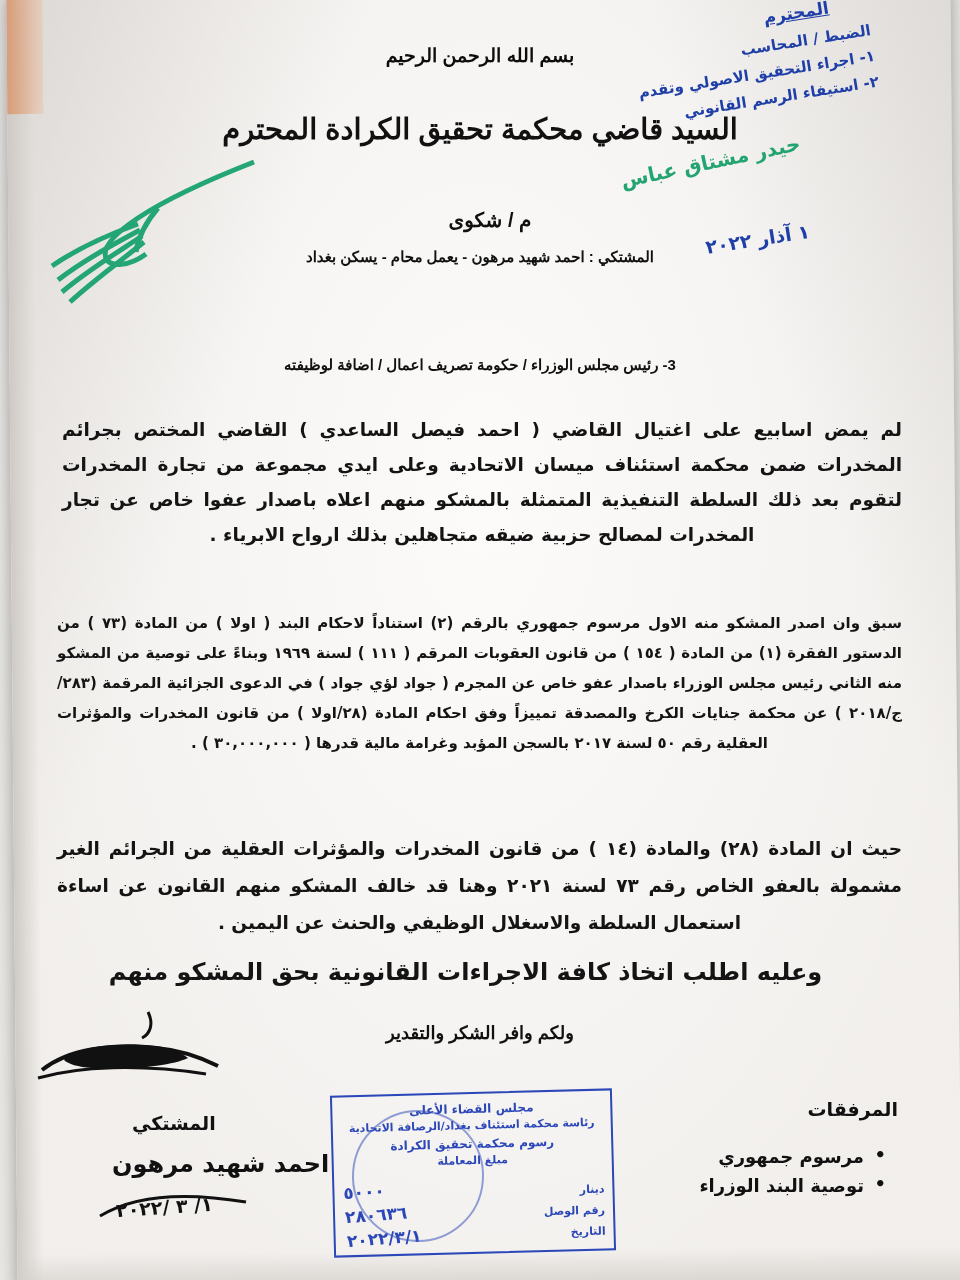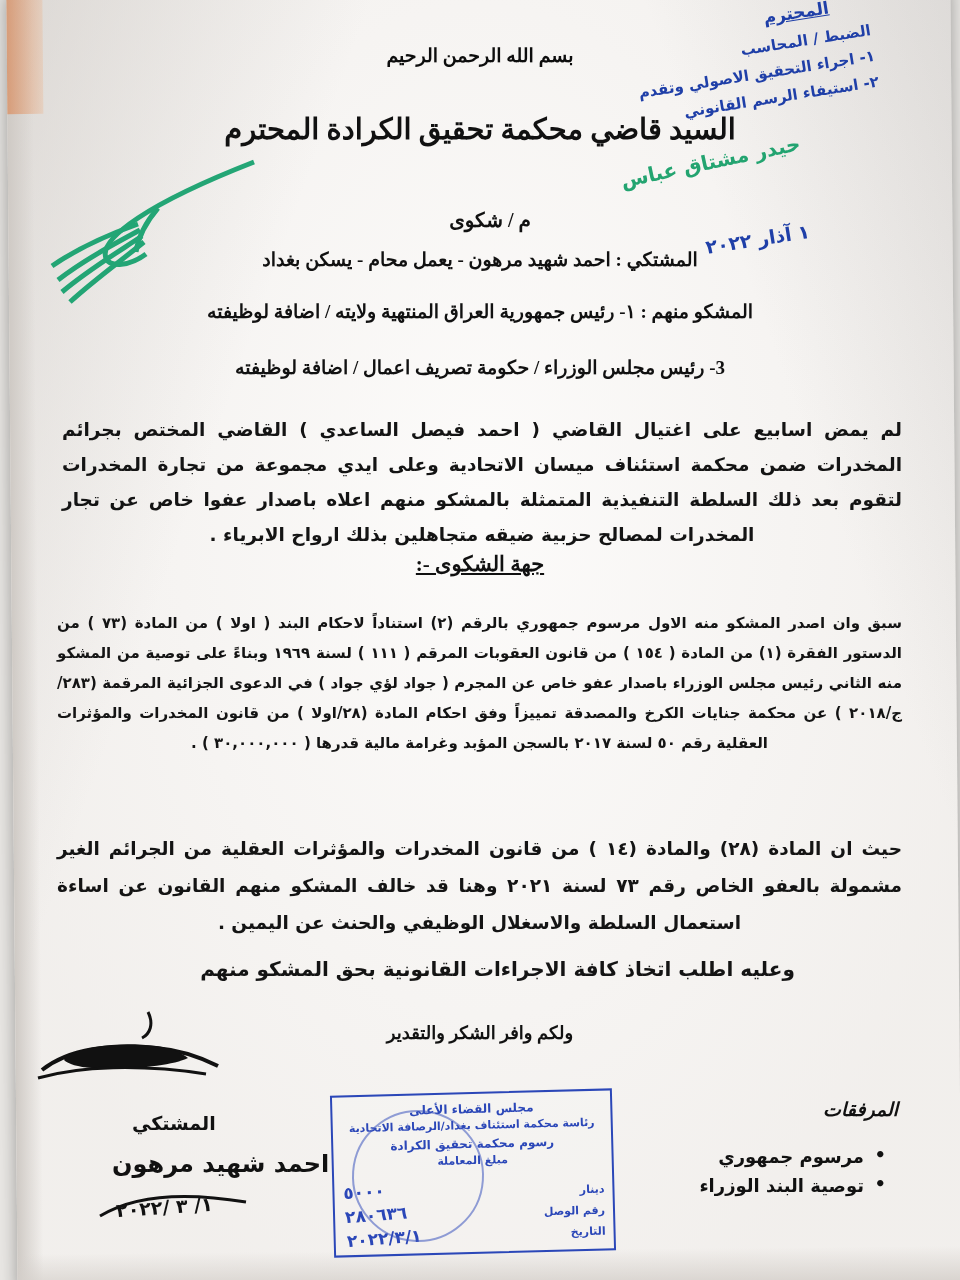--- a/index.html
+++ b/index.html
@@ -53,21 +53,21 @@
     position: absolute;
     left: 0; top: 0;
     width: 960px;
     height: 1280px;
     color: #111;
     direction: rtl;
   }
   .line {
     position: absolute;
     white-space: nowrap;
-    font-family: Liberation Serif, serif;
+    font-family: Liberation Sans, sans-serif;
   }
   .bismillah {
     top: 44px; right: 0; left: 0;
     text-align: center;
     font-size: 19px;
     font-weight: 700;
     color: #0d0d0d;
   }
   .title {
     top: 112px; right: 0; left: 0;
@@ -78,21 +78,21 @@
   }
   .subject {
     top: 208px; right: 0; left: 0;
     text-align: center;
     font-size: 20px;
     font-weight: 700;
     padding-left: 20px;
   }
   .party {
     right: 60px;
-    font-size: 19px;
+    font-size: 15px;
     font-weight: 700;
   }
   .p-complainant { top: 248px; left: 60px; text-align: center; }
   .p-defendant1  { top: 300px; left: 60px; text-align: center; }
   .p-defendant2  { top: 356px; left: 60px; text-align: center; }
 
   .para {
     position: absolute;
     text-align: justify;
     text-align-last: center;
@@ -104,34 +104,33 @@
   .para.p1 { top: 412px; right: 58px; width: 840px; margin-left: 31px; }
   .heading-jiha {
     top: 552px; right: 0; left: 0;
     text-align: center;
     font-size: 21px;
     font-weight: 700;
     text-decoration: underline;
   }
   .para.p2 { top: 608px; right: 58px; width: 845px; font-size: 15px; line-height: 2.0; }
   .para.p3 { top: 830px; right: 58px; width: 845px; font-size: 18.5px; line-height: 2.0; }
-  .para.p4 { top: 950px; right: 40px; width: 845px; font-size: 20px; line-height: 1.9; text-align-last: center;}
+  .para.p4 { top: 950px; right: 72px; width: 845px; font-size: 24px; line-height: 1.9; text-align-last: center;}
   .closing {
     top: 1022px; right: 0; left: 0;
     text-align: center;
     font-size: 18px;
     font-weight: 700;
   }
   
   .attach-title {
     position: absolute;
     top: 1098px; right: 62px;
     font-size: 19px;
     font-weight: 700;
-    font-style: italic;
   }
   .attach-list {
     position: absolute;
     top: 1134px; right: 62px;
     list-style: none;
     margin: 12px; padding: 0;
     font-size: 18px;
     font-weight: 700;
   }
   .attach-list li {
@@ -283,26 +282,24 @@
 
   <div class="content">
 
     <div class="line bismillah">بسم الله الرحمن الرحيم</div>
 
     <div class="line title">السيد قاضي محكمة تحقيق الكرادة المحترم</div>
 
     <div class="line subject">م / شكوى</div>
 
     <div class="line party p-complainant">المشتكي : احمد شهيد مرهون  -  يعمل محام  -  يسكن بغداد</div>
-    <div class="line party p-defendant1">المشكو منهم : ١- رئيس جمهورية العراق المنتهية ولايته / اضافة لوظيفته</div>
     <div class="line party p-defendant2">3- رئيس مجلس الوزراء / حكومة تصريف اعمال / اضافة لوظيفته</div>
 
     <div class="para p1">لم يمض اسابيع على اغتيال القاضي ( احمد فيصل الساعدي ) القاضي المختص بجرائم المخدرات ضمن محكمة استئناف ميسان الاتحادية وعلى ايدي مجموعة من تجارة المخدرات لتقوم بعد ذلك السلطة التنفيذية المتمثلة بالمشكو منهم اعلاه باصدار عفوا خاص عن تجار المخدرات لمصالح حزبية ضيقه متجاهلين بذلك ارواح الابرياء .</div>
 
-    <div class="line heading-jiha">جهة الشكوى -:</div>
 
     <div class="para p2">سبق وان اصدر المشكو منه الاول مرسوم جمهوري بالرقم (٢) استناداً لاحكام البند ( اولا ) من المادة (٧٣ ) من الدستور الفقرة (١) من المادة ( ١٥٤ ) من قانون العقوبات المرقم ( ١١١ ) لسنة ١٩٦٩ وبناءً على توصية من المشكو منه الثاني رئيس مجلس الوزراء باصدار عفو خاص عن المجرم ( جواد لؤي جواد ) في الدعوى الجزائية المرقمة (٢٨٣/ج/٢٠١٨ ) عن محكمة جنايات الكرخ والمصدقة تمييزاً وفق احكام المادة (٢٨/اولا ) من قانون المخدرات والمؤثرات العقلية رقم ٥٠ لسنة ٢٠١٧ بالسجن المؤبد وغرامة مالية قدرها ( ٣٠,٠٠٠,٠٠٠ ) .</div>
 
     <div class="para p3">حيث ان المادة (٢٨) والمادة (١٤ ) من قانون المخدرات والمؤثرات العقلية من الجرائم الغير مشمولة بالعفو الخاص رقم ٧٣ لسنة ٢٠٢١ وهنا قد خالف المشكو منهم القانون عن اساءة استعمال السلطة والاسغلال الوظيفي والحنث عن اليمين .</div>
 
     <div class="para p4">وعليه اطلب اتخاذ كافة الاجراءات القانونية بحق المشكو منهم</div>
 
     <div class="line closing">ولكم وافر الشكر والتقدير</div>
 
     <div class="attach-title">المرفقات</div>

